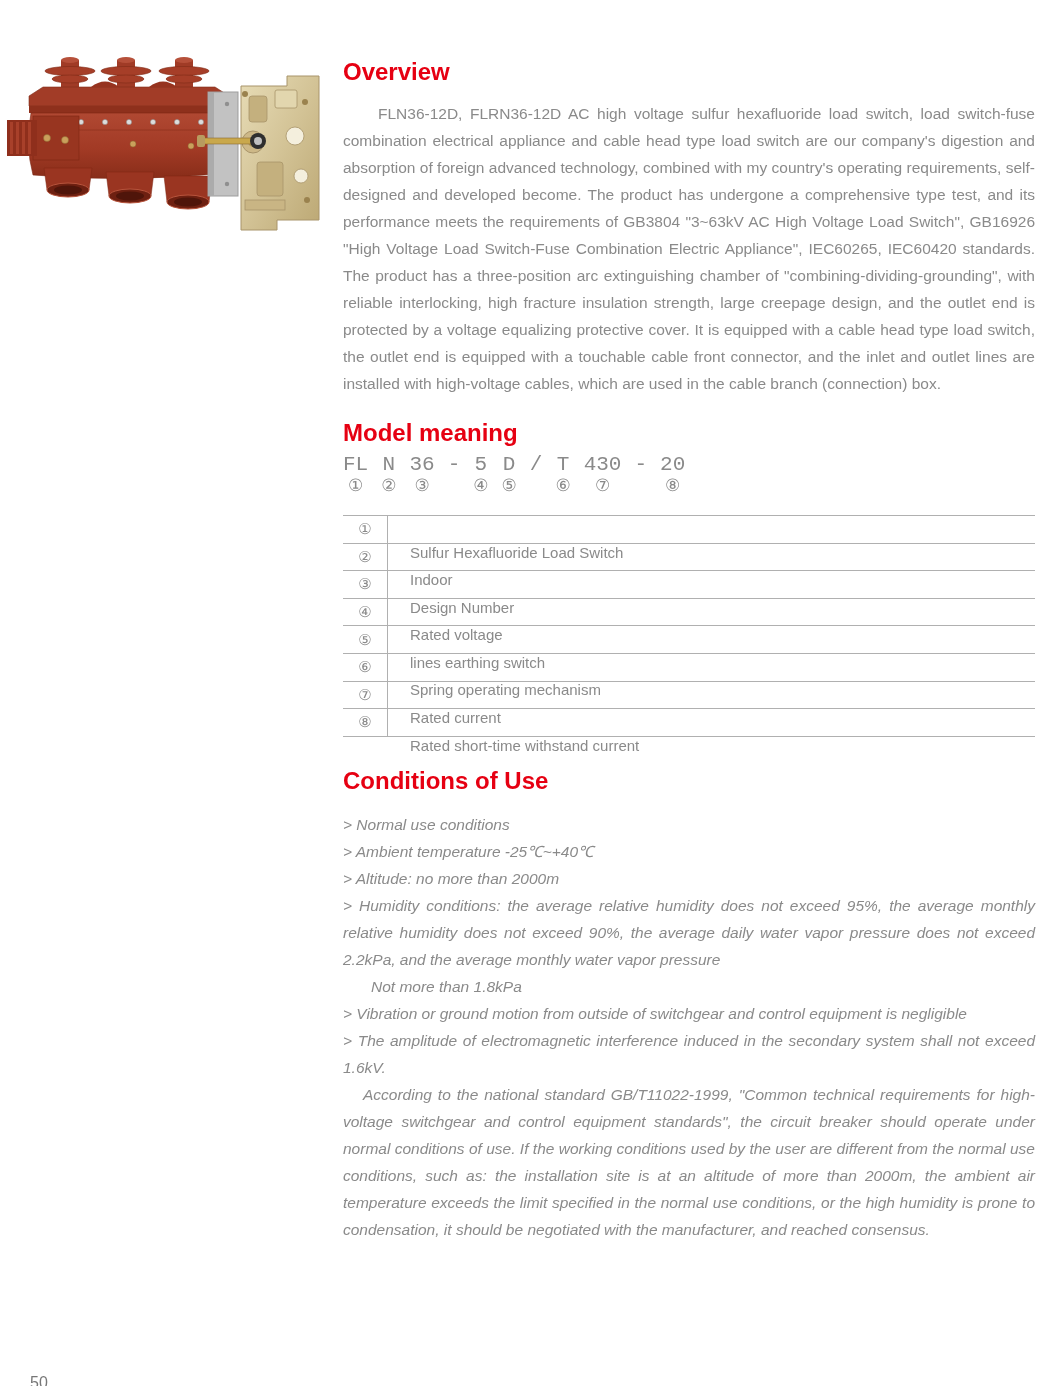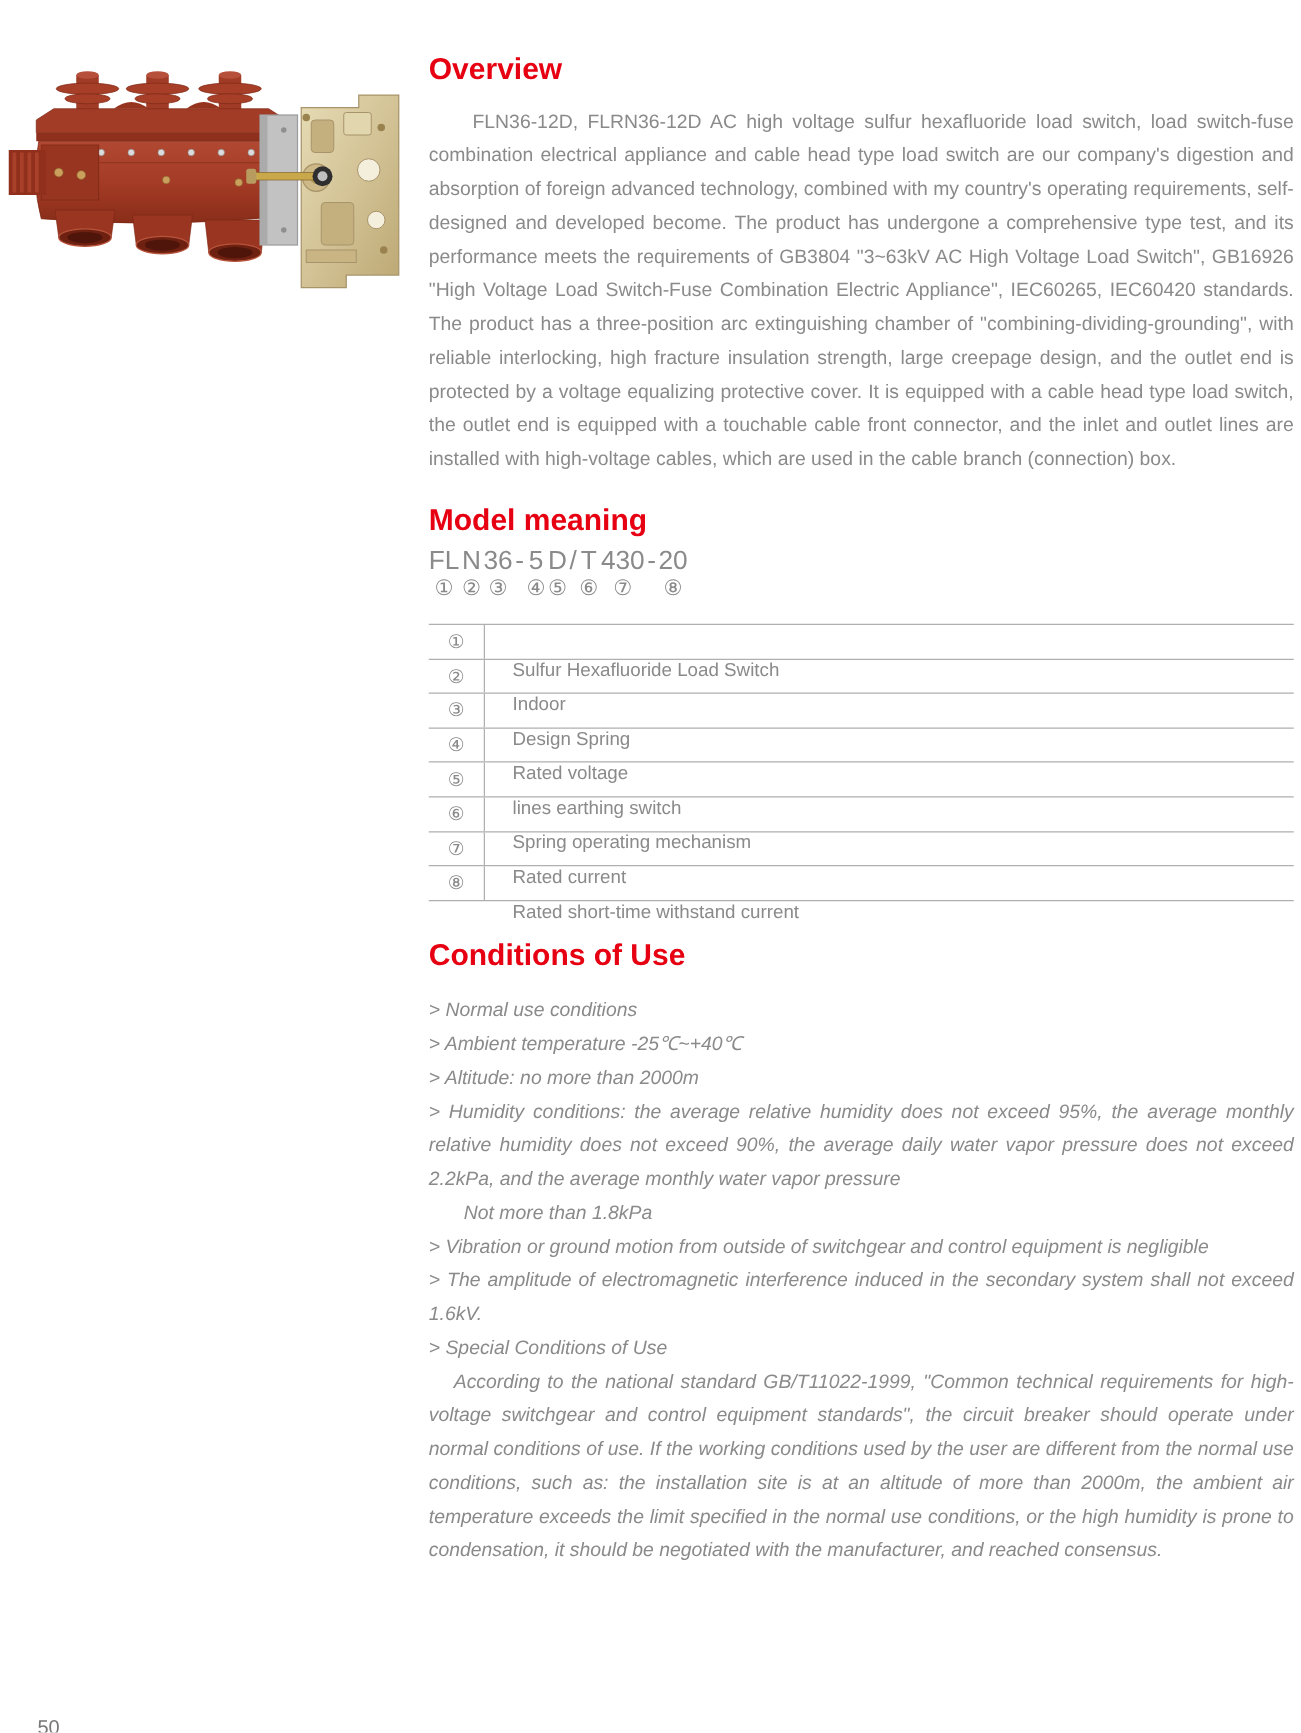--- a/index.html
+++ b/index.html
@@ -12,43 +12,44 @@
   }
   .page { position:absolute; inset:0; }
 
   .figure {
     position:absolute; left:5px; top:50px;
     width:330px; height:218px;
   }
   .figure svg { width:100%; height:100%; display:block; }
 
   .col {
-    position:absolute; left:343px; top:42px; width:692px;
+    position:absolute; left:343px; top:58px; width:692px;
     color:var(--text,#8a8a8a);
   }
   h2.h {
     margin:0 0 14px 0;
     font-size:24px; line-height:28px; font-weight:700;
     color:var(--accent,#e60012);
   }
   h2.h-model { margin:22px 0 6px 0; }
   h2.h-cond  { margin:30px 0 16px 0; }
 
   .body-text {
     margin:0;
     font-size:15.5px; line-height:27px;
     text-align:justify;
     text-indent:35px;
     color:var(--text,#8a8a8a);
   }
 
   
   .code-row {
-    display:flex; align-items:flex-start; gap:2px;
+    display:flex; align-items:flex-start; gap:13px;
     margin:0 0 18px 0;
+    font-family:Liberation Mono, monospace;
   }
   .code-col { display:flex; flex-direction:column; align-items:center; }
   .code-label { font-size:21px; line-height:24px; color:var(--text,#8a8a8a); }
   .code-num   { font-size:17px; line-height:20px; color:var(--text,#8a8a8a); min-height:20px; }
 
   
   .meaning-table { width:692px; }
   .trow {
     display:flex; align-items:stretch;
     height:26.6px;
@@ -274,21 +275,21 @@
           <span class="tdesc">Sulfur Hexafluoride Load Switch</span>
         </div>
 
         <div class="trow">
           <span class="tnum">②</span>
           <span class="tdesc">Indoor</span>
         </div>
 
         <div class="trow">
           <span class="tnum">③</span>
-          <span class="tdesc">Design Spring</span>
+          <span class="tdesc">Design Number</span>
         </div>
 
         <div class="trow">
           <span class="tnum">④</span>
           <span class="tdesc">Rated voltage</span>
         </div>
 
         <div class="trow">
           <span class="tnum">⑤</span>
           <span class="tdesc">lines earthing switch</span>
@@ -322,21 +323,20 @@
 
         <p class="cond-item">&gt; Humidity conditions: the average relative humidity does not exceed 95%, the average monthly relative humidity does not exceed 90%, the average daily water vapor pressure does not exceed 2.2kPa, and the average monthly water vapor pressure</p>
 
         <p class="cond-item indented">Not more than 1.8kPa</p>
 
 
         <p class="cond-item">&gt; Vibration or ground motion from outside of switchgear and control equipment is negligible</p>
 
         <p class="cond-item">&gt; The amplitude of electromagnetic interference induced in the secondary system shall not exceed 1.6kV.</p>
 
-        <p class="cond-item">&gt; Special Conditions of Use</p>
 
         <p class="cond-item first-indent">According to the national standard GB/T11022-1999, "Common technical requirements for high-voltage switchgear and control equipment standards", the circuit breaker should operate under normal conditions of use. If the working conditions used by the user are different from the normal use conditions, such as: the installation site is at an altitude of more than 2000m, the ambient air temperature exceeds the limit specified in the normal use conditions, or the high humidity is prone to condensation, it should be negotiated with the manufacturer, and reached consensus.</p>
       </div>
 
   </div>
 
   <div class="pageno">50</div>
 
 </div>
 

